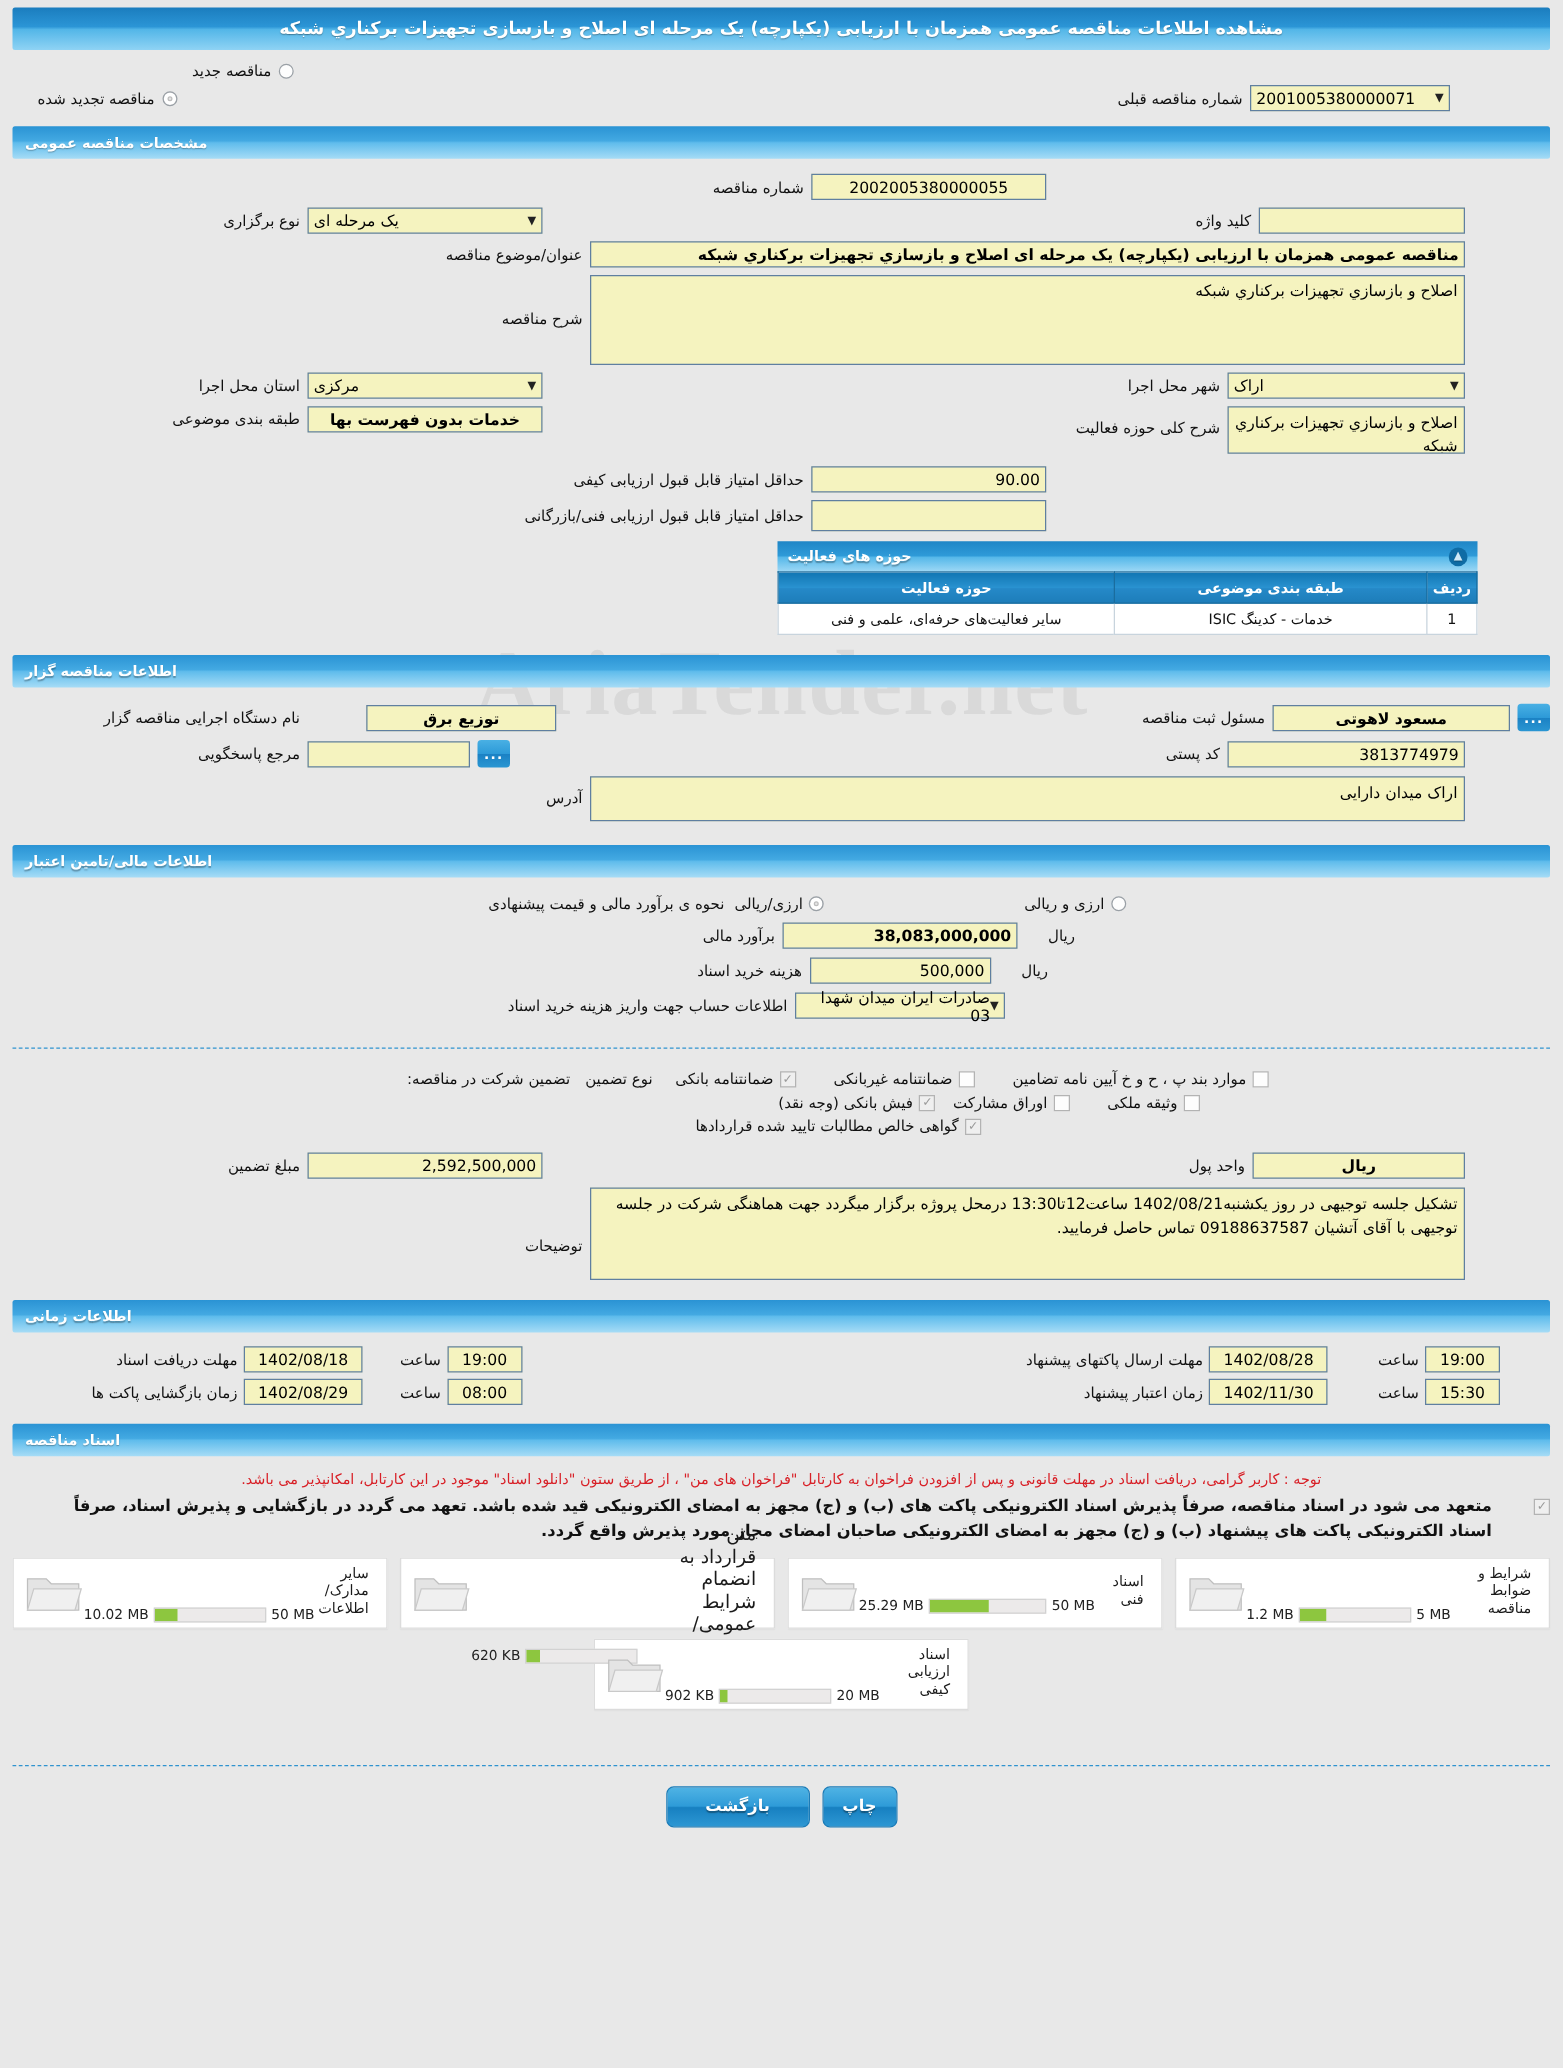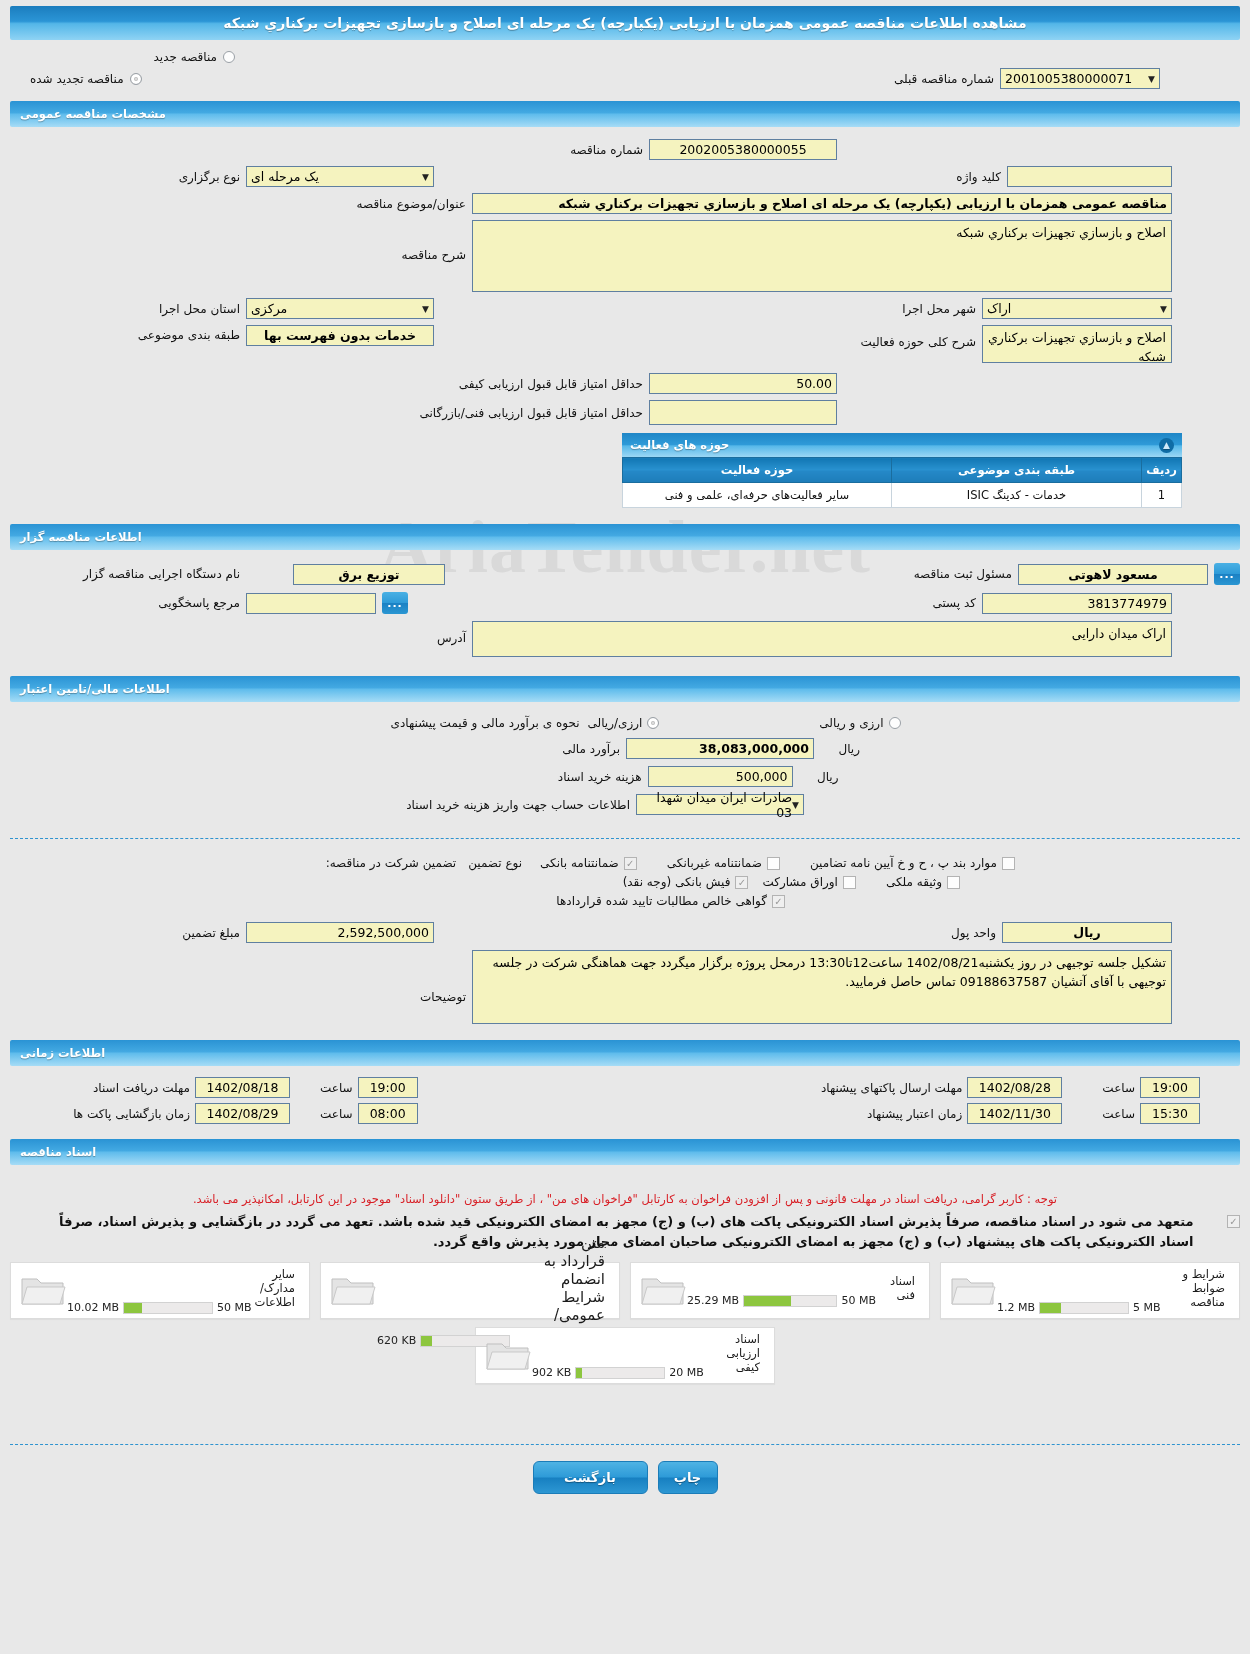--- a/index.html
+++ b/index.html
@@ -259,21 +259,21 @@
       <div class="row" style="justify-content:flex-start; align-items:flex-start; margin:6px 0;">
         <div style="width:68px;"></div>
         <div class="ta" style="width:190px; height:38px; text-align:right;">اصلاح و بازسازي تجهیزات برکناري شبکه</div>
         <span class="lbl" style="margin-right:6px; margin-top:10px;">شرح کلی حوزه فعالیت</span>
         <div style="flex:1;"></div>
         <div class="fld bold" style="width:188px; justify-content:center;">خدمات بدون فهرست بها</div>
         <span class="lbl" style="margin-right:6px; width:230px; margin-top:3px;">طبقه بندی موضوعی</span>
       </div>
 
       <div class="row" style="justify-content:center; margin:10px 0 6px;">
-        <div class="fld num" style="width:188px; justify-content:flex-end;">50.00</div>
+        <div class="fld num" style="width:188px; justify-content:flex-end;">90.00</div>
         <span class="lbl" style="margin-right:6px; width:230px;">حداقل امتیاز قابل قبول ارزیابی کیفی</span>
       </div>
 
       <div class="row" style="justify-content:center; margin:6px 0;">
         <div class="fld num" style="width:188px; height:25px;"></div>
         <span class="lbl" style="margin-right:6px; width:230px;">حداقل امتیاز قابل قبول ارزیابی فنی/بازرگانی</span>
       </div>
 
       <div class="actbox" style="margin-right:58px;">
         <div class="actbar">
@@ -459,21 +459,21 @@
         <div class="fld num center" style="width:95px;">1402/08/29</div>
         <span class="lbl" style="margin-right:5px; width:180px;">زمان بازگشایی پاکت ها</span>
       </div>
     </div>
 
     <div class="sectionbar">
       <div style="flex:1;"></div>
       <span>اسناد مناقصه</span>
     </div>
 
-    <div style="padding:20px 0;">
+    <div style="padding:4px 0;">
 
       <div class="notice-red">توجه : کاربر گرامی، دریافت اسناد در مهلت قانونی و پس از افزودن فراخوان به کارتابل "فراخوان های من" ، از طریق ستون "دانلود اسناد" موجود در این کارتابل، امکانپذیر می باشد.</div>
 
       <div class="row" style="align-items:flex-start; justify-content:flex-start;">
         <span class="cb on" style="margin-top:3px;">✓</span>
         <div class="notice-bold" style="flex:1;">متعهد می شود در اسناد مناقصه، صرفاً پذیرش اسناد الکترونیکی پاکت های (ب) و (ج) مجهز به امضای الکترونیکی قید شده باشد. تعهد می گردد در بازگشایی و پذیرش اسناد، صرفاً اسناد الکترونیکی پاکت های پیشنهاد (ب) و (ج) مجهز به امضای الکترونیکی صاحبان امضای مجاز مورد پذیرش واقع گردد.</div>
       </div>
 
       <div class="cards">
 

